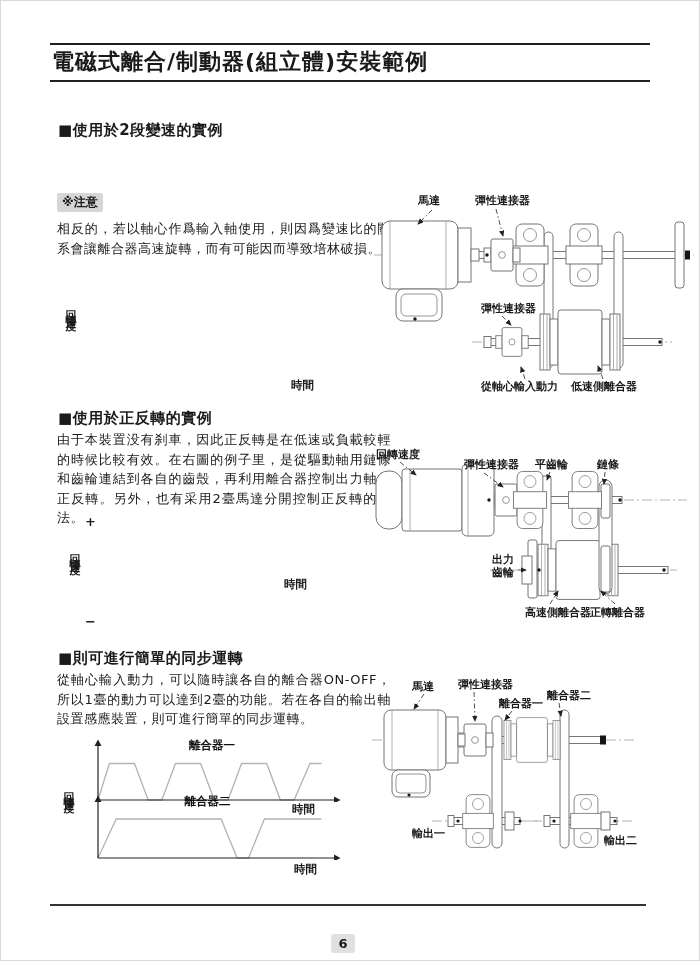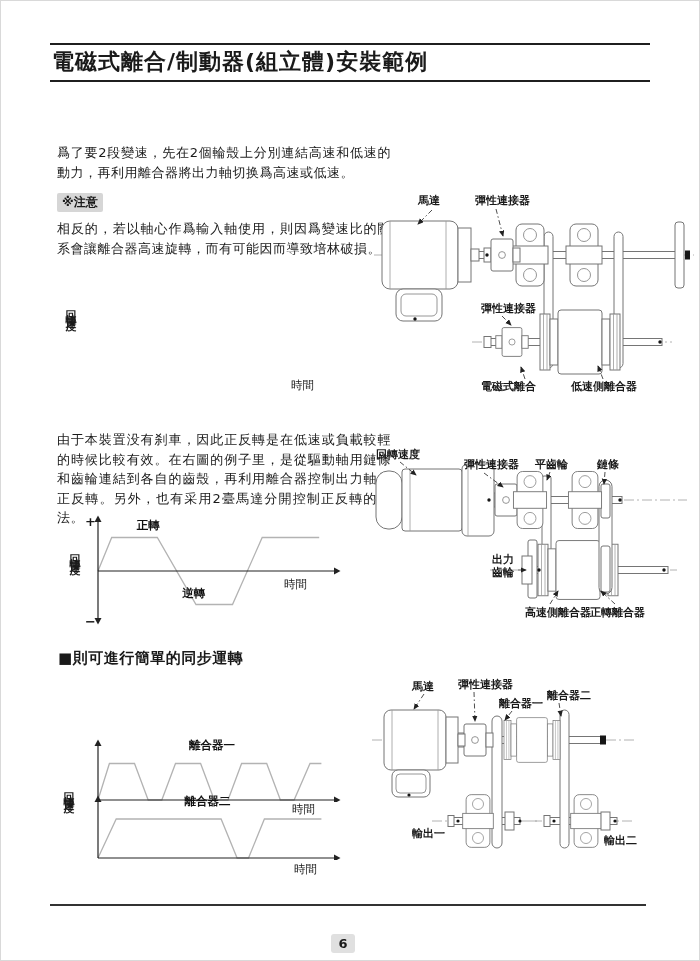--- a/index.html
+++ b/index.html
@@ -7,21 +7,21 @@
         font-family:"DejaVu Sans","Liberation Sans",sans-serif;color:#1a1a1a;
         box-shadow:inset 0 0 0 1px #d9d9d9;}
   .rule{position:absolute;background:#1f1f1f;}
   .title{position:absolute;left:52px;top:47px;font-size:22px;font-weight:bold;letter-spacing:1px;}
   .sec-head{position:absolute;font-size:15px;font-weight:bold;letter-spacing:.5px;}
   .body-text{position:absolute;width:334px;font-size:13px;line-height:19.5px;text-align:justify;letter-spacing:.5px;}
   .note-badge{position:absolute;font-size:12px;font-weight:bold;background:#d6d6d6;padding:1px 5px;border-radius:2px;}
   .chart{position:absolute;}
   .plot{position:absolute;}
   .ylab{position:absolute;writing-mode:vertical-rl;text-orientation:upright;font-size:11px;font-weight:bold;letter-spacing:3px;white-space:nowrap;}
-  .xlab{position:absolute;font-size:11.5px;font-weight:normal;white-space:nowrap;}
+  .xlab{position:absolute;font-size:11.5px;font-weight:bold;white-space:nowrap;}
   .sign{position:absolute;font-size:13px;font-weight:bold;}
   .diagram{position:absolute;}
   .diagram svg{position:absolute;left:0;top:0;}
   .dlab{position:absolute;font-size:11px;font-weight:bold;white-space:nowrap;line-height:13px;text-align:right;}
   .page-badge{position:absolute;left:331px;top:934px;width:24px;height:19px;background:#e0e0e0;
               border-radius:3px;text-align:center;font-size:13px;font-weight:bold;line-height:19px;}
   svg text{font-family:"DejaVu Sans","Liberation Sans",sans-serif;}
   .mech{fill:#fff;stroke:#757575;stroke-width:1;}
   .mech2{fill:#fff;stroke:#8a8a8a;stroke-width:.9;}
   .fin{stroke:#9a9a9a;stroke-width:.8;}
@@ -31,21 +31,21 @@
 </style>
 </head>
 <body>
 
 <div class="page">
 
   <div class="rule" style="left:50px;top:43px;width:600px;height:2px"></div>
   <div class="title">電磁式離合/制動器(組立體)安裝範例</div>
   <div class="rule" style="left:50px;top:80px;width:600px;height:1.5px"></div>
 
-  <div class="body-text" style="left:57px;top:143px">爲了要2段變速，先在2個輪殼上分別連結高速和低速的動力，再利用離合器將出力軸切换爲高速或低速。</div>
+  <div class="sec-head" style="left:58px;top:121px">■使用於2段變速的實例</div>
   <span class="note-badge" style="left:57px;top:193px">※注意</span>
   <div class="body-text" style="left:57px;top:219px">相反的，若以軸心作爲輸入軸使用，則因爲變速比的關系會讓離合器高速旋轉，而有可能因而導致培林破損。</div>
 
   <div class="chart" style="left:58px;top:276px;width:282px;height:124px">
     <span class="ylab" style="left:4px;top:26px">回轉速度</span>
     <span class="xlab" style="left:233px;top:102px">時間</span>
   </div>
 
   <div class="diagram" style="left:372px;top:192px;width:326px;height:212px">
     <svg width="326" height="212" viewBox="0 0 326 212">
@@ -103,45 +103,31 @@
       <circle class="dot" cx="288" cy="150" r="1.7"></circle>
       <line class="leader" x1="60" y1="18" x2="46" y2="32" marker-end="url(#ar1)"></line>
       <line class="leader" x1="124" y1="17" x2="131" y2="44" marker-end="url(#ar1)"></line>
       <line class="leader" x1="130" y1="124" x2="139" y2="133" marker-end="url(#ar1)"></line>
       <line class="leader" x1="153" y1="187" x2="149" y2="175" marker-end="url(#ar1)"></line>
       <line class="leader" x1="231" y1="187" x2="226" y2="174" marker-end="url(#ar1)"></line>
     </svg>
     <span class="dlab" style="left:46px;top:2px">馬達</span>
     <span class="dlab" style="left:103px;top:2px">彈性連接器</span>
     <span class="dlab" style="left:109px;top:110px">彈性連接器</span>
-    <span class="dlab" style="left:109px;top:188px">電磁式離合</span>
+    <span class="dlab" style="left:109px;top:188px">從軸心輸入動力</span>
     <span class="dlab" style="left:199px;top:188px">低速側離合器</span>
   </div>
 
+  <div class="sec-head" style="left:58px;top:409px">■使用於正反轉的實例</div>
   <div class="body-text" style="left:57px;top:430px">由于本裝置没有刹車，因此正反轉是在低速或負載較輕的時候比較有效。在右圖的例子里，是從驅動軸用鏈條和齒輪連結到各自的齒殼，再利用離合器控制出力軸的正反轉。另外，也有采用2臺馬達分開控制正反轉的方法。</div>
 
   <div class="chart" style="left:58px;top:514px;width:296px;height:124px">
     <span class="ylab" style="left:8px;top:32px">回轉速度</span>
     <span class="sign" style="left:27px;top:0px">+</span>
     <span class="sign" style="left:27px;top:100px">−</span>
-    <div class="plot" style="left:34px;top:0px;width:250px;height:112px"><svg width="250" height="112">
-          <defs>
-            <marker id="la1" markerWidth="7" markerHeight="7" refX="6" refY="3" orient="auto">
-              <path d="M0,0L7,3L0,6Z" fill="#222"></path>
-            </marker>
-          </defs>
-          <polyline points="6.0,57.0 19.7,23.5 65.3,23.5 104.0,90.5 140.5,90.5 170.2,23.5 227.2,23.5" fill="none" stroke="#b3b3b3" stroke-width="1.3"></polyline>
-          <line x1="6" y1="104" x2="6" y2="8" stroke="#222" stroke-width="1.2"></line>
-          <path d="M2.5,8 L6,1.5 L9.5,8 Z" fill="#222"></path>
-          <path d="M2.5,104 L6,110.5 L9.5,104 Z" fill="#222"></path>
-          <line x1="6" y1="57" x2="242" y2="57" stroke="#222" stroke-width="1.2"></line>
-          <path d="M242,53.5 L248.5,57 L242,60.5 Z" fill="#222"></path>
-          <text x="56.160000000000004" y="14.560000000000002" text-anchor="middle" font-size="11.5" font-weight="bold" fill="#111">正轉</text>
-          <text x="101.75999999999999" y="83.36" text-anchor="middle" font-size="11.5" font-weight="bold" fill="#111">逆轉</text>
-        </svg></div>
     <span class="xlab" style="left:226px;top:63px">時間</span>
   </div>
 
   <div class="diagram" style="left:372px;top:440px;width:326px;height:200px">
     <svg width="326" height="200" viewBox="0 0 326 200">
       <defs>
         <marker id="ar2" markerWidth="7" markerHeight="7" refX="6" refY="3" orient="auto">
             <path d="M0,0L7,3L0,6Z" fill="#222"></path>
           </marker>
         <g id="bb2">
@@ -202,20 +188,21 @@
     <span class="dlab" style="left:4px;top:8px">回轉速度</span>
     <span class="dlab" style="left:92px;top:18px">彈性連接器</span>
     <span class="dlab" style="left:163px;top:18px">平齒輪</span>
     <span class="dlab" style="left:225px;top:18px">鏈條</span>
     <span class="dlab" style="left:120px;top:113px"><span>出力</span><br><span>齒輪</span></span>
     <span class="dlab" style="left:153px;top:166px">高速側離合器</span>
     <span class="dlab" style="left:218px;top:166px">正轉離合器</span>
   </div>
 
   <div class="sec-head" style="left:58px;top:649px">■則可進行簡單的同步運轉</div>
+  <div class="body-text" style="left:57px;top:670px">從軸心輸入動力，可以隨時讓各自的離合器ON-OFF，所以1臺的動力可以達到2臺的功能。若在各自的輸出軸設置感應裝置，則可進行簡單的同步運轉。</div>
 
   <div class="chart" style="left:58px;top:738px;width:296px;height:152px">
     <span class="ylab" style="left:2px;top:46px">回轉速度</span>
     <div class="plot" style="left:34px;top:0px;width:250px;height:64px"><svg width="250" height="64">
           <defs>
             <marker id="la2" markerWidth="7" markerHeight="7" refX="6" refY="3" orient="auto">
               <path d="M0,0L7,3L0,6Z" fill="#222"></path>
             </marker>
           </defs>
           <polyline points="6.0,62.0 17.4,25.5 42.5,25.5 56.2,62.0 69.8,62.0 83.5,25.5 108.6,25.5 122.3,62.0 136.0,62.0 149.6,25.5 174.7,25.5 188.4,62.0 202.1,62.0 218.0,25.5 229.4,25.5" fill="none" stroke="#b3b3b3" stroke-width="1.3"></polyline>

